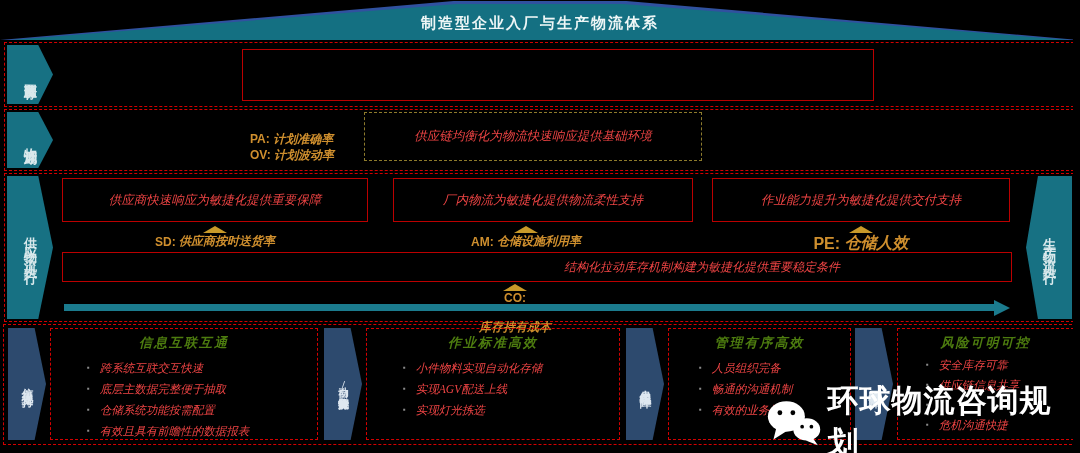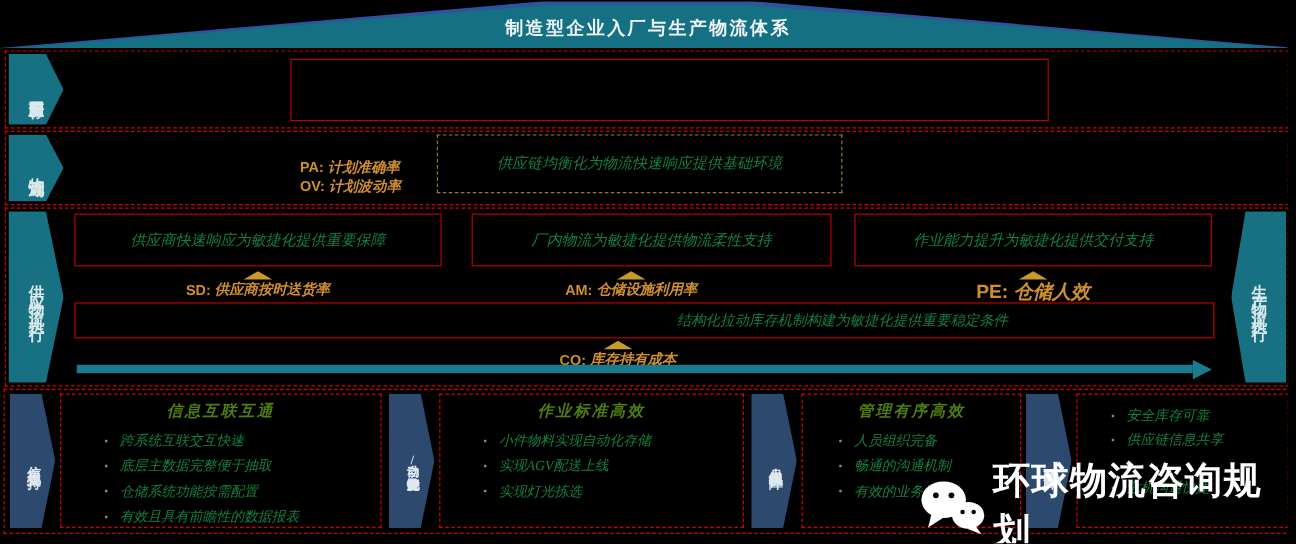--- a/index.html
+++ b/index.html
@@ -22,21 +22,21 @@
        display:flex;align-items:center;justify-content:center;font-weight:bold;
        font-family:"Liberation Serif",serif;font-size:13px;
        clip-path:polygon(0 0,68% 0,100% 50%,68% 100%,0 100%);}
   .tab-left-point{clip-path:polygon(26% 0,100% 0,100% 100%,26% 100%,0 50%);}
   
   .strip{background:#2d4a6e;color:#dfe8f0;writing-mode:vertical-rl;text-orientation:upright;
          display:flex;align-items:center;justify-content:center;font-weight:bold;
          font-family:"Liberation Serif",serif;font-size:11.5px;
          clip-path:polygon(0 0,70% 0,100% 50%,70% 100%,0 100%);}
   
-  .script{font-family:"Liberation Serif",serif;font-style:italic;color:#15803d;}
+  .script{font-family:"Liberation Serif",serif;font-style:italic;color:#ef4444;}
   .gold{color:#cf8f2e;font-weight:bold;}
   .hdr{color:#4d7c0f;font-weight:bold;letter-spacing:2px;font-size:13px;
        font-family:"Liberation Serif",serif;font-style:italic;}
   .center{display:flex;align-items:center;justify-content:center;text-align:center;}
   
   .tri{width:0;height:0;border-left:12px solid transparent;border-right:12px solid transparent;
        border-bottom:7px solid #c89a2a;}
   
   .col{border:1.5px dashed #d40000;padding:5px 8px;}
   .col .hdr{display:block;text-align:center;}
@@ -98,21 +98,21 @@
   </div>
   <div class="abs tri" style="left:849px;top:226px;"></div>
   <div class="abs center" style="left:712px;top:233px;width:298px;font-size:16px;">
     <span class="gold">PE:</span>&nbsp;<span class="gold script">仓储人效</span>
   </div>
 
   <div class="abs solidframe" style="left:62px;top:252px;width:950px;height:30px;display:flex;align-items:center;justify-content:center;padding-left:330px;">
     <span class="script" style="font-size:12px;">结构化拉动库存机制构建为敏捷化提供重要稳定条件</span>
   </div>
   <div class="abs tri" style="left:503px;top:284px;"></div>
-  <div class="abs center" style="left:365px;top:291px;width:300px;font-size:12px;">
+  <div class="abs center" style="left:365px;top:291px;width:300px;font-size:12px;flex-direction:column;">
     <span class="gold">CO:</span>&nbsp;<span class="gold script">库存持有成本</span>
   </div>
   <div class="abs flowbar" style="left:64px;top:304px;width:930px;"></div>
   <div class="abs flowhead" style="left:994px;top:299.5px;"></div>
 
   <div class="abs frame" style="left:3px;top:324px;width:1074px;height:121px;"></div>
 
   <div class="abs strip" style="left:8px;top:328px;width:38px;height:112px;letter-spacing:2px;">信息化支持</div>
   <div class="abs col" style="left:50px;top:328px;width:268px;height:112px;">
     <span class="hdr">信息互联互通</span>
@@ -169,20 +169,21 @@
         </li>
       <li>
           <span class="mk">▪</span>
           <span class="script">有效的业务培训</span>
         </li>
     </ul>
   </div>
 
   <div class="abs strip" style="left:855px;top:328px;width:38px;height:112px;letter-spacing:1px;">风险管控保障</div>
   <div class="abs col" style="left:897px;top:328px;width:177px;height:112px;">
+    <span class="hdr">风险可明可控</span>
     <ul style="padding-left:20px;margin-top:6px;">
       <li style="margin-bottom:6px;">
           <span class="mk">▪</span>
           <span class="script">安全库存可靠</span>
         </li>
       <li style="margin-bottom:6px;">
           <span class="mk">▪</span>
           <span class="script">供应链信息共享</span>
         </li>
       <li style="margin-bottom:6px;">

